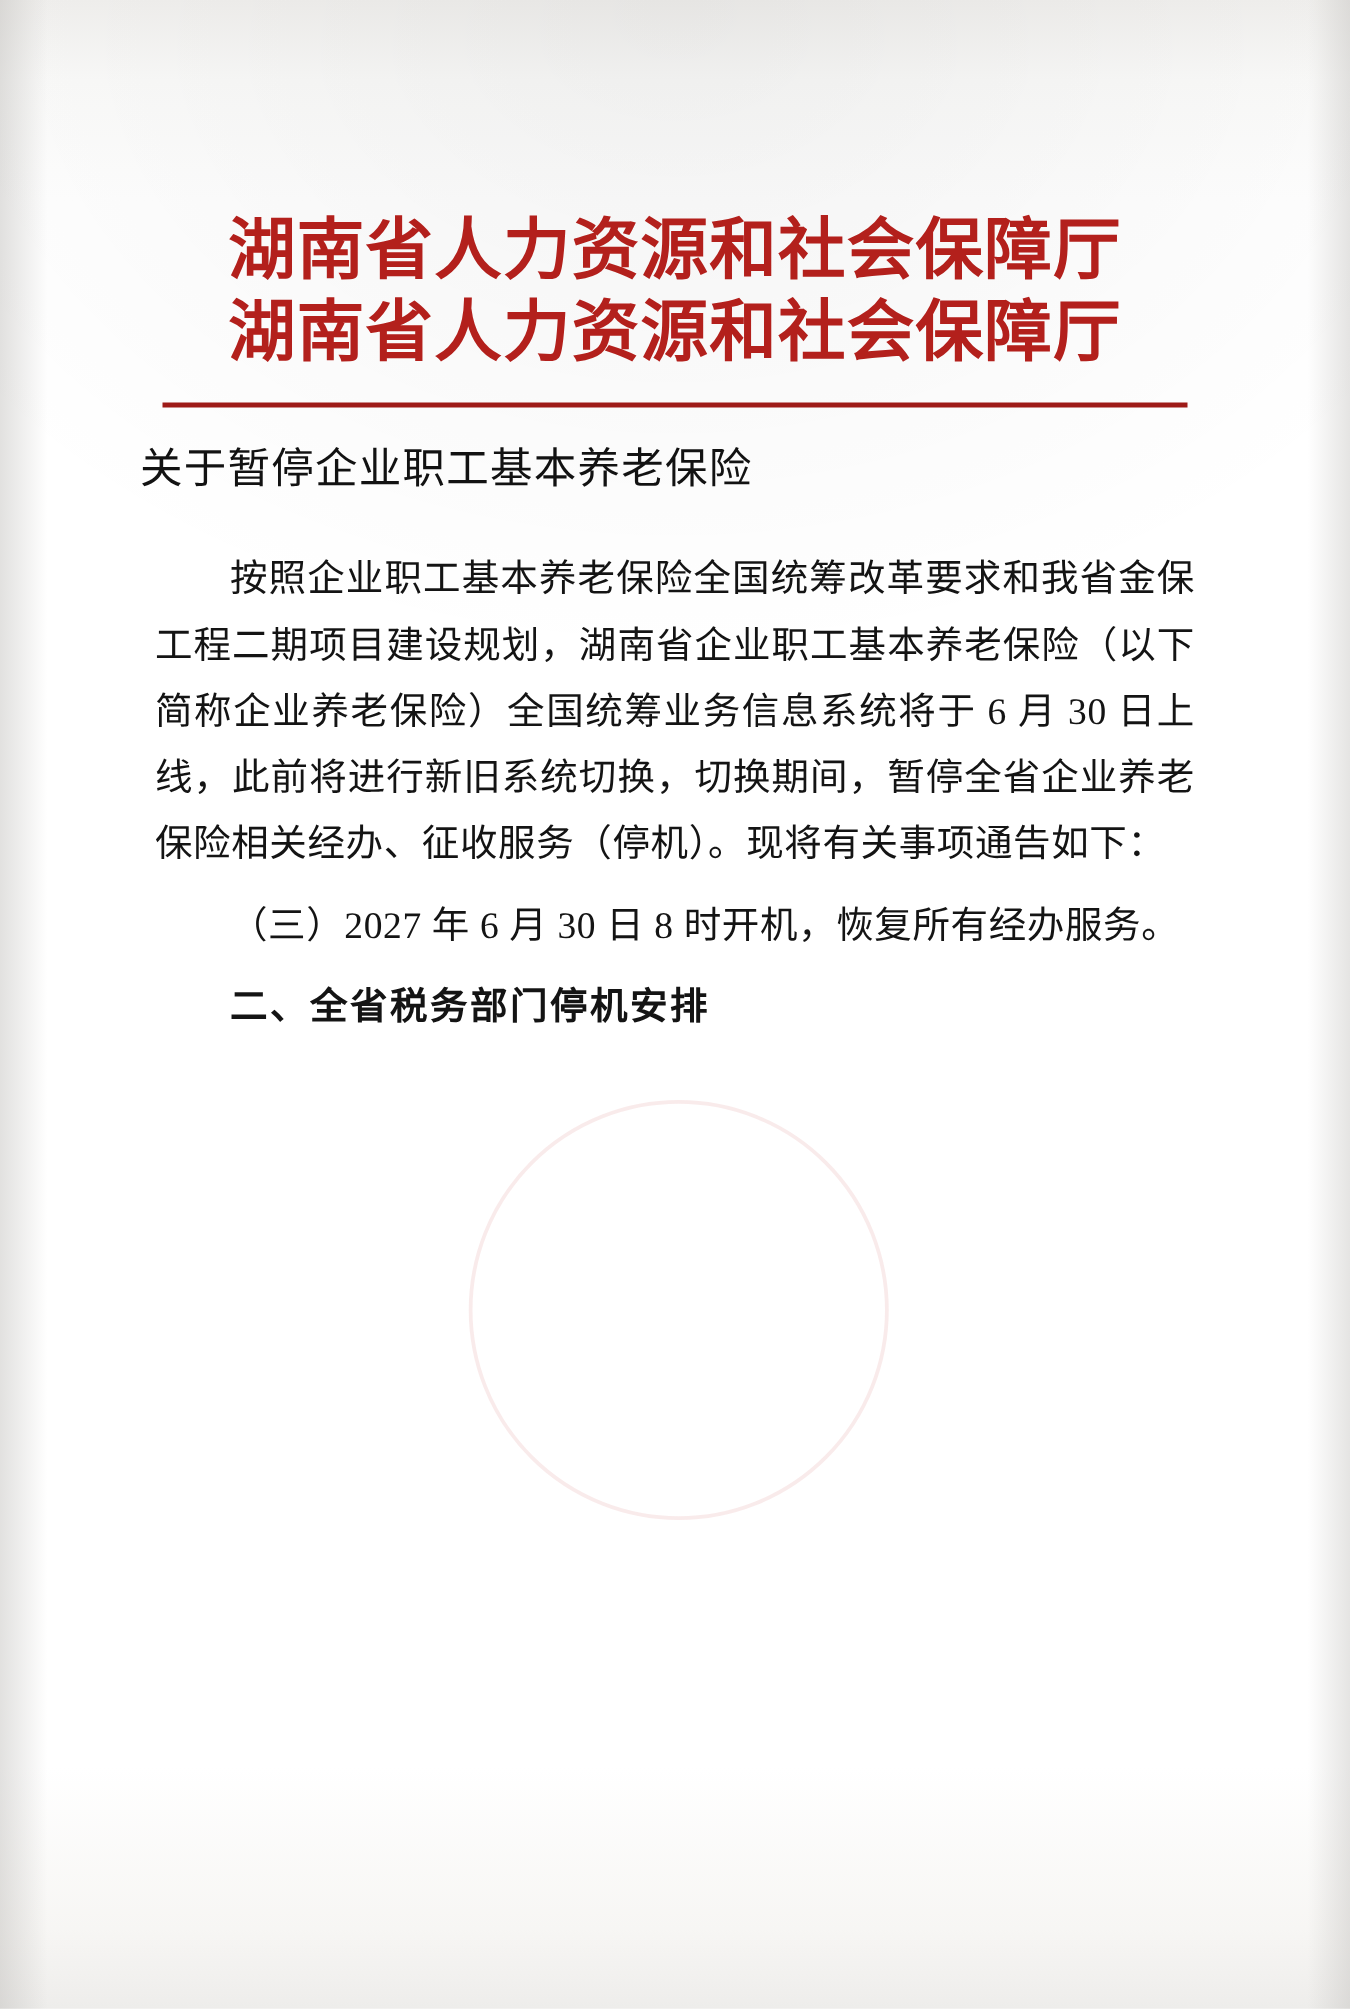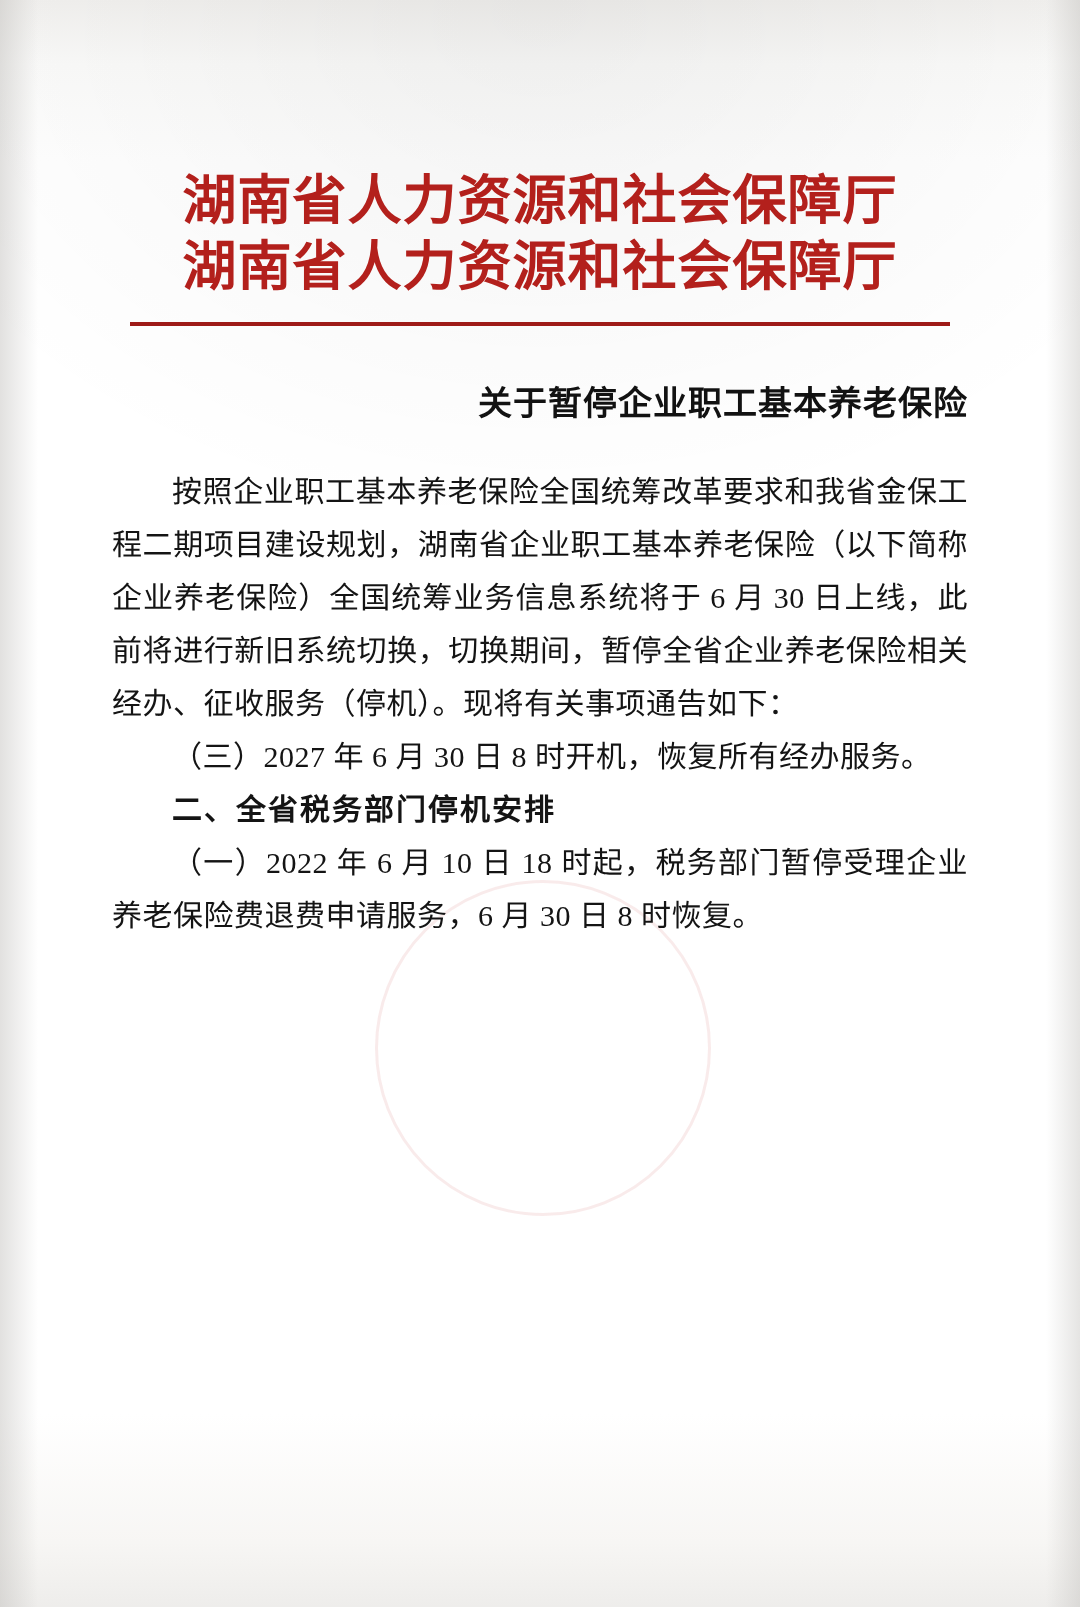--- a/index.html
+++ b/index.html
@@ -53,56 +53,56 @@
     box-sizing: border-box;
   }
 
   
   .masthead {
     padding-top: 168px;
     text-align: center;
   }
   .masthead-line {
     color: #b3201c;
-    font-family: Liberation Sans, sans-serif;
+    font-family: Liberation Serif, serif;
     font-weight: bold;
     font-size: 54px;
     line-height: 1.22;
     letter-spacing: 1px;
     white-space: nowrap;
   }
   .masthead-rule {
     margin: 22px 18px 0 18px;
     height: 4px;
     background: #9e1b18;
   }
 
   
   .doc-title {
-    margin-top: 52px;
-    text-align: right;
+    margin-top: 24px;
+    text-align: left;
     font-family: "DejaVu Serif", "Liberation Serif", serif;
-    font-weight: bold;
+    font-weight: normal;
     font-size: 34px;
     line-height: 1.5;
     color: #121212;
     letter-spacing: 1px;
   }
 
   
   .body-text {
     margin-top: 36px;
     font-size: 30px;
     line-height: 53px;
     color: #141414;
     text-align: justify;
     letter-spacing: 0.5px;
   }
   .para {
-    margin: 0;
+    margin: 12px;
     text-indent: 2em;
   }
   .para.flush {
     text-indent: 0;
   }
   .para.section-head {
     font-weight: bold;
     text-indent: 2em;
     letter-spacing: 2px;
   }
@@ -134,18 +134,17 @@
       <p class="para">按照企业职工基本养老保险全国统筹改革要求和我省金保工程二期项目建设规划，湖南省企业职工基本养老保险（以下简称企业养老保险）全国统筹业务信息系统将于 6 月 30 日上线，此前将进行新旧系统切换，切换期间，暂停全省企业养老保险相关经办、征收服务（停机）。现将有关事项通告如下：</p>
 
 
 
 
       <p class="para">（三）2027 年 6 月 30 日 8 时开机，恢复所有经办服务。</p>
 
 
       <p class="para section-head">二、全省税务部门停机安排</p>
 
-      <p class="para">（一）2022 年 6 月 10 日 18 时起，税务部门暂停受理企业养老保险费退费申请服务，6 月 30 日 8 时恢复。</p>
     </div>
 
     <div class="footer-space"></div>
   </div>
 </div>
 
 </body></html>

